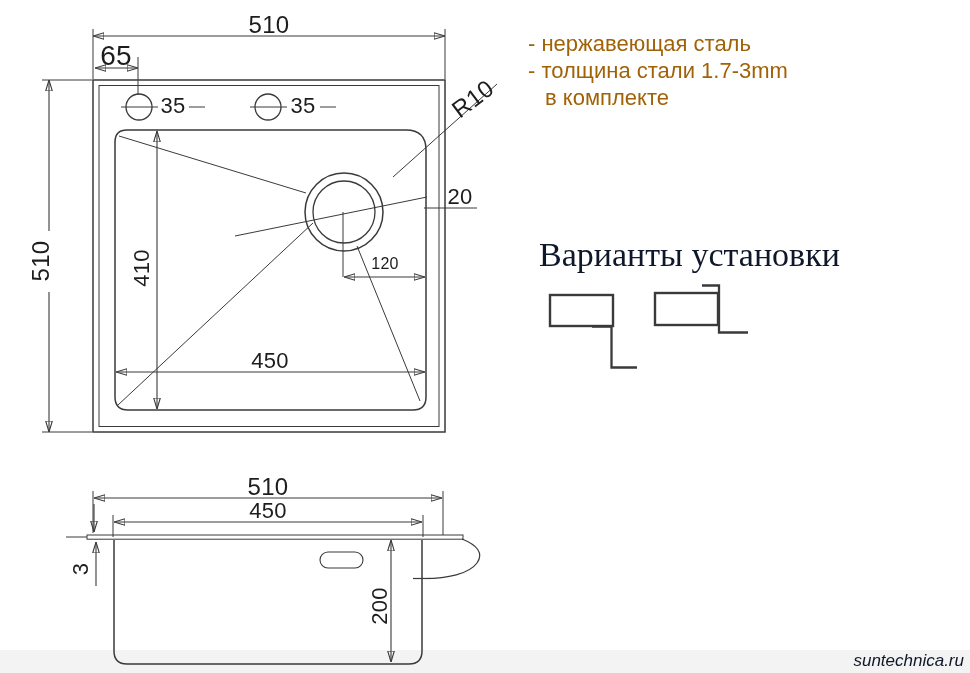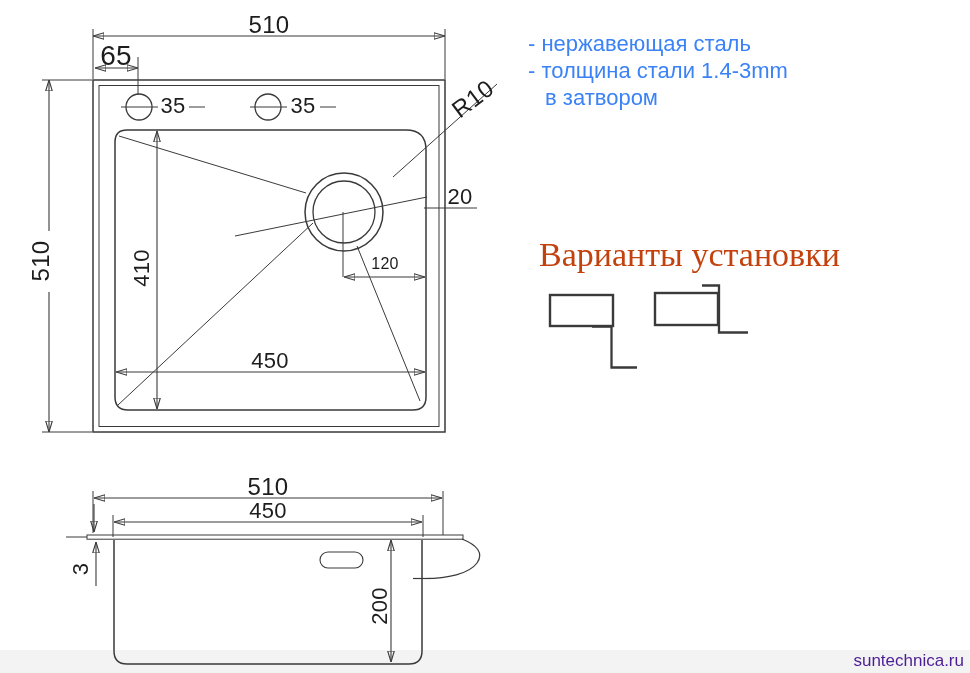--- a/index.html
+++ b/index.html
@@ -16,25 +16,25 @@
   .dim-line{stroke-width:1.1;marker-start:url(#ar);marker-end:url(#ar);}
   .arr-end{marker-end:url(#ar);}
   .flange{fill:#3a3a3a;stroke:none;}
   .redline{stroke:#b24a5c;stroke-width:2.3;fill:none;}
   .hatchrect{fill:url(#hatch);stroke:#878787;stroke-width:2.4;}
   .dim{position:absolute;transform:translate(-50%,-50%);font-size:24px;line-height:1;
        color:#1d1d1d;white-space:nowrap;letter-spacing:0.3px;}
   .rot{transform:translate(-50%,-50%) rotate(-90deg);}
   .r10{transform:translate(-50%,-50%) rotate(-37deg);}
   .features{position:absolute;left:528px;top:30px;}
-  .fline{font-size:22px;line-height:27px;color:#3b82f6;white-space:nowrap;}
+  .fline{font-size:22px;line-height:27px;color:#a16207;white-space:nowrap;}
   .indent{padding-left:17px;}
   .vheading{position:absolute;left:539px;top:236px;font-family:"Liberation Serif",serif;
-            font-size:34px;color:#c2410c;white-space:nowrap;}
-  .wm{position:absolute;right:6px;top:651px;font-size:17px;color:#4c1d95;}
+            font-size:34px;color:#0f172a;white-space:nowrap;}
+  .wm{position:absolute;right:6px;top:651px;font-size:17px;color:#0f172a;font-style:italic;}
 </style>
 </head>
 <body>
 
 <div class="stage">
 
   <div class="bottom-strip"></div>
 
   <svg class="art" width="970" height="673" viewBox="0 0 970 673">
     <defs>
@@ -134,21 +134,21 @@
   <div class="dim" style="left:385px;top:264px;font-size:16px">120</div>
   <div class="dim" style="left:270px;top:361px;font-size:22px">450</div>
 
   <div class="dim" style="left:268px;top:487px">510</div>
   <div class="dim" style="left:268px;top:511px;font-size:22px">450</div>
   <div class="dim rot" style="left:81px;top:569px;font-size:22px">3</div>
   <div class="dim rot" style="left:380px;top:606px;font-size:22px">200</div>
 
   <div class="features">
     <div class="fline">- нержавеющая сталь</div>
-    <div class="fline">- толщина стали 1.4-3mm</div>
-    <div class="fline indent">в затвором</div>
+    <div class="fline">- толщина стали 1.7-3mm</div>
+    <div class="fline indent">в комплекте</div>
   </div>
 
   <div class="vheading">Варианты установки</div>
 
   <div class="wm">suntechnica.ru</div>
 
 </div>
 
 </body></html>

